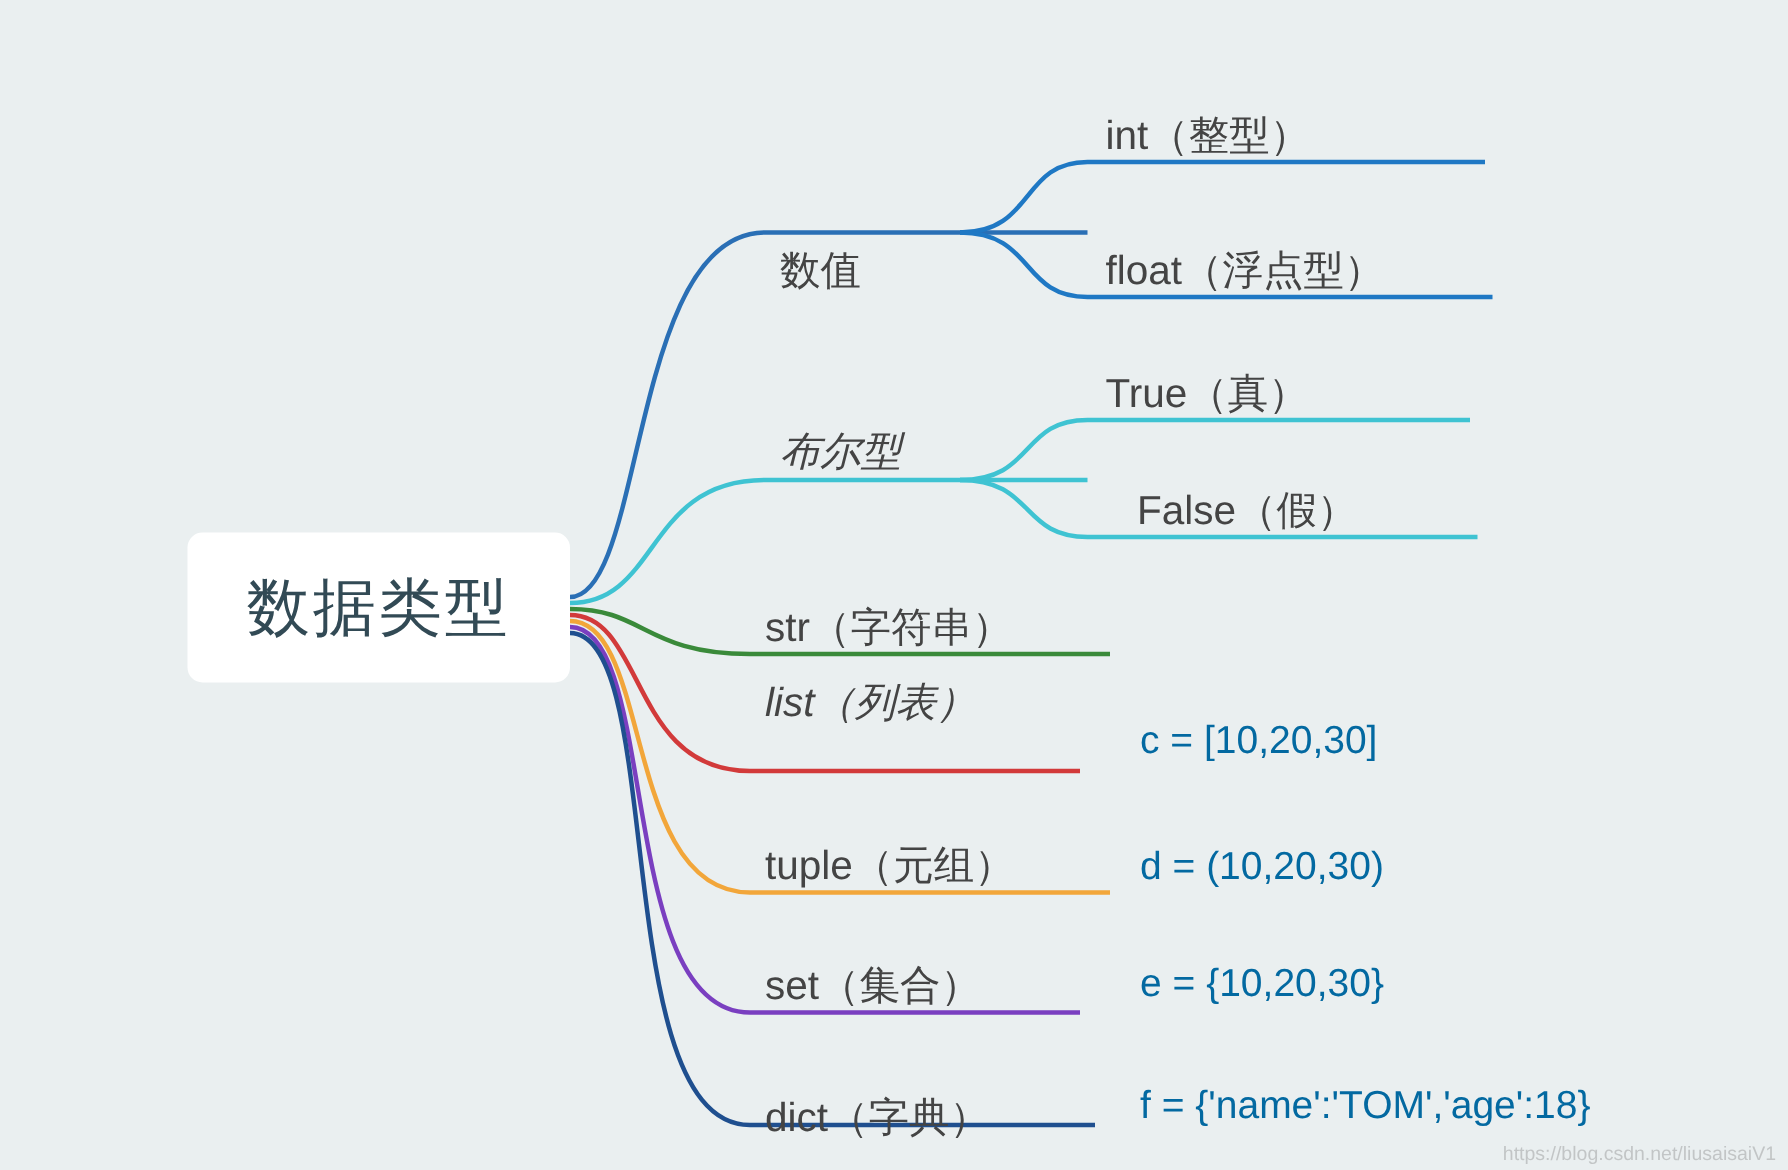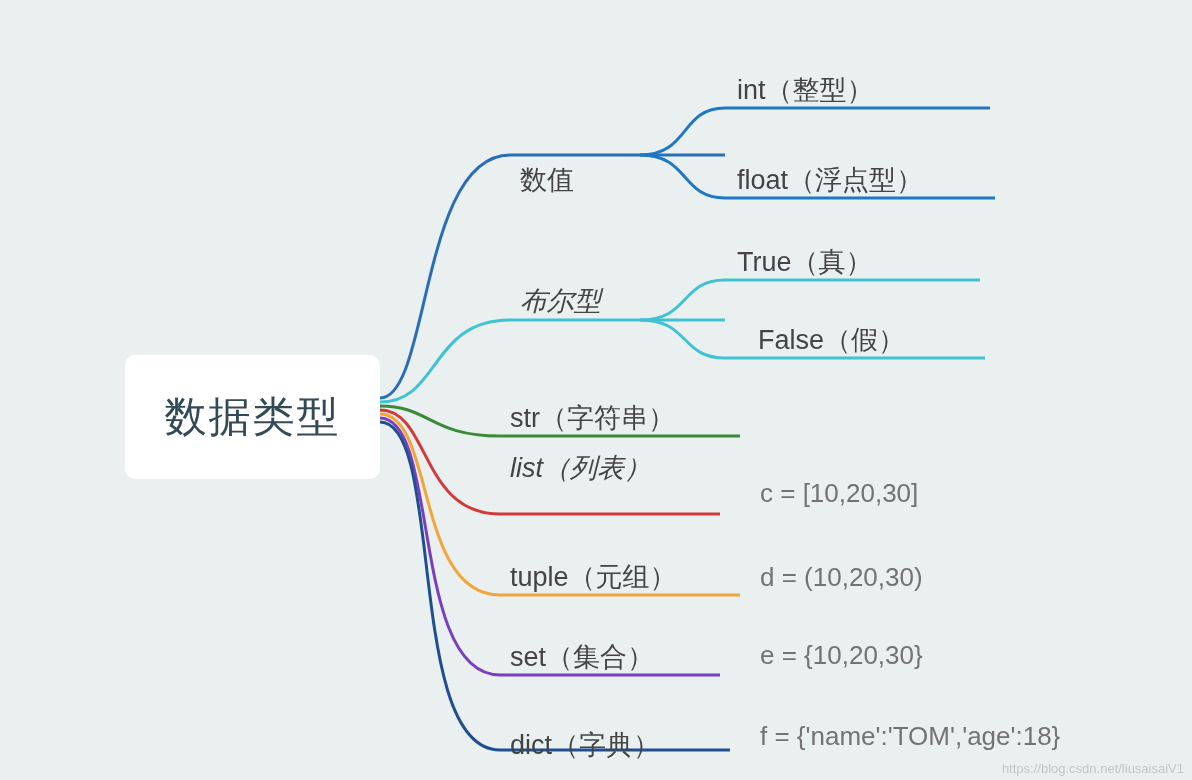--- a/index.html
+++ b/index.html
@@ -9,41 +9,41 @@
     background: #eaeff0;
     font-family: "PingFang SC", "Hiragino Sans GB", "Microsoft YaHei", Arial, sans-serif;
     position: relative;
     overflow: hidden;
   }
   .root-node {
     position: absolute;
     left: 125px;
     top: 355px;
     width: 255px;
-    height: 124px;
+    height: 100px;
     background: #ffffff;
     border-radius: 10px;
     display: flex;
     align-items: center;
     justify-content: center;
     font-size: 42px;
     font-weight: 500;
     color: #324a55;
     letter-spacing: 2px;
   }
   .node-label {
     position: absolute;
     font-size: 27px;
     color: #444;
     white-space: nowrap;
   }
   .example-label {
     position: absolute;
     font-size: 26px;
-    color: #737373;
+    color: #0369a1;
     white-space: nowrap;
     font-family: Arial, "PingFang SC", sans-serif;
     text-align: right;
   }
   svg.connectors {
     position: absolute;
     left: 0; top: 0;
     width: 1192px; height: 780px;
     pointer-events: none;
   }

